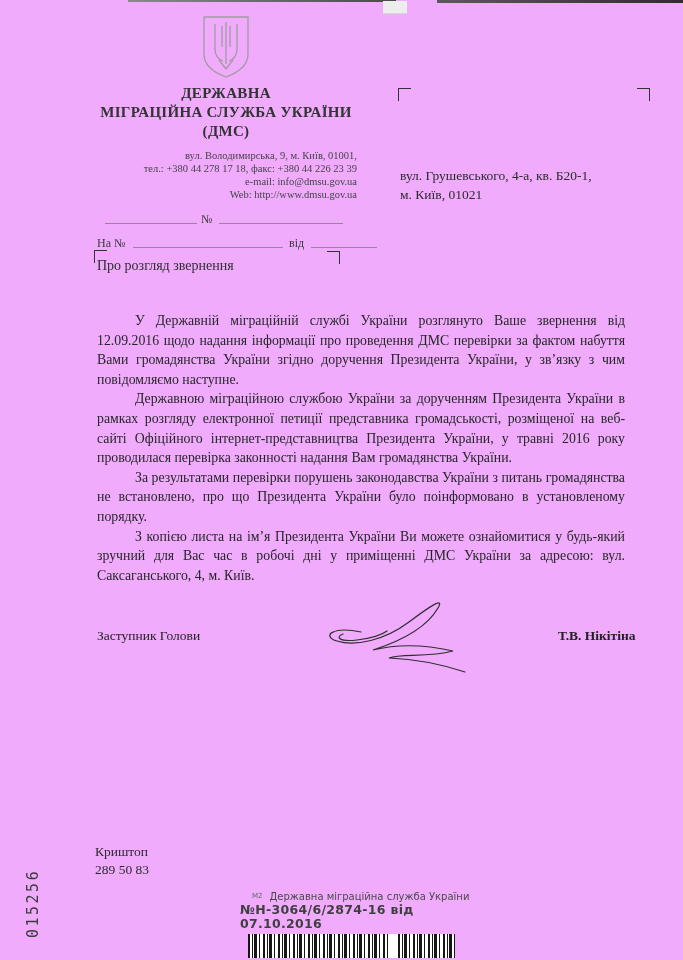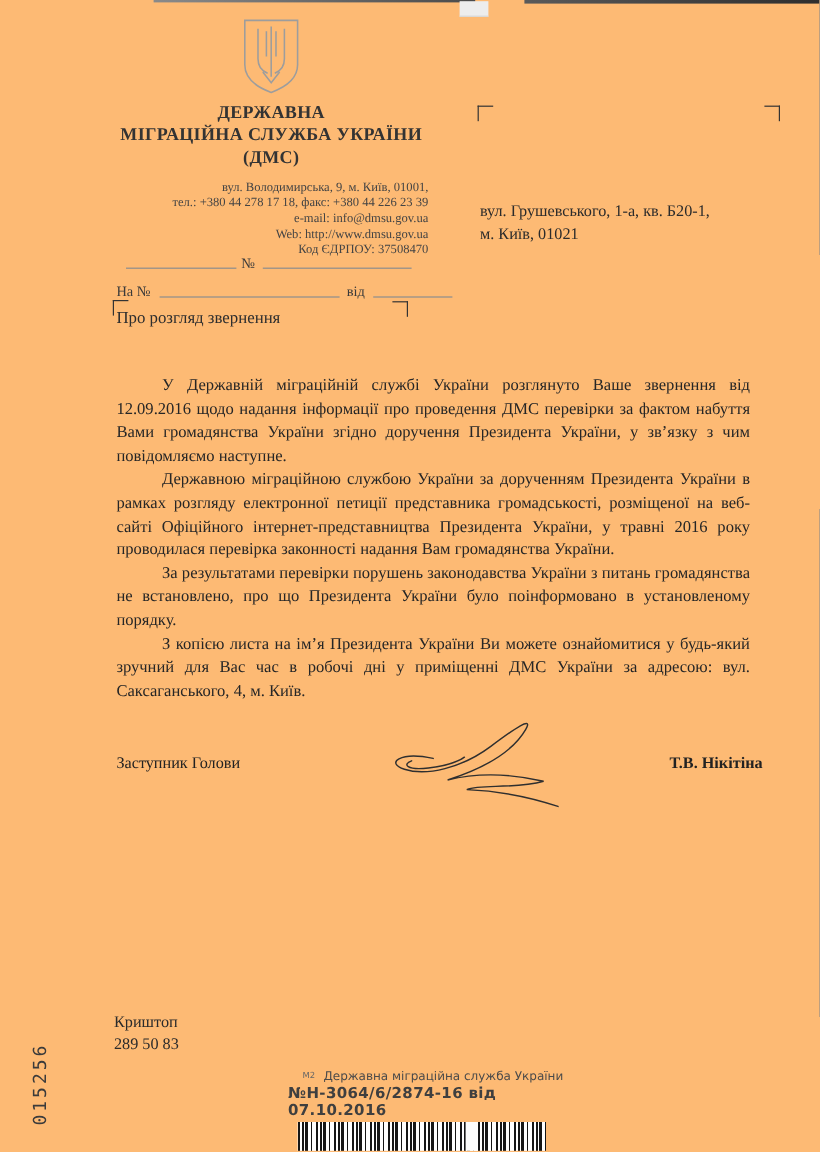--- a/index.html
+++ b/index.html
@@ -1,19 +1,19 @@
 <!DOCTYPE html>
 <html><head>
 <meta charset="utf-8">
 <style>
   * { margin:0; padding:0; box-sizing:border-box; }
   html,body { background:#888; }
   .page {
     position:relative; width:683px; height:960px; margin:0 auto;
-    background:#fdba74; overflow:hidden;
+    background:#f0abfc; overflow:hidden;
     font-family:"Liberation Serif", serif; color:#2b2b2b;
   }
   .abs { position:absolute; }
 
   
   .scan-line-left { left:128px; top:0; width:268px; height:2px;
     background:linear-gradient(90deg,#8a8a8a,#4a4a4a); }
   .scan-line-right { left:437px; top:0; width:246px; height:3px;
     background:linear-gradient(90deg,#5a5a5a,#2e2e2e); }
   .scan-smudge { left:383px; top:1px; width:24px; height:13px;
@@ -97,29 +97,28 @@
       </svg>
     </span>
     <div class="org-name">ДЕРЖАВНА</div>
     <div class="org-name">МІГРАЦІЙНА СЛУЖБА УКРАЇНИ</div>
     <div class="org-name">(ДМС)</div>
     <div class="contact">
       <div>вул. Володимирська, 9, м. Київ, 01001,</div>
       <div>тел.: +380 44 278 17 18, факс: +380 44 226 23 39</div>
       <div>e-mail: info@dmsu.gov.ua</div>
       <div>Web: http://www.dmsu.gov.ua</div>
-      <div>Код ЄДРПОУ: 37508470</div>
     </div>
   </div>
 
   <div class="abs crop-mark crop-tl" style="left:398px; top:88px;"></div>
   <div class="abs crop-mark crop-tr" style="left:637px; top:88px;"></div>
 
   <div class="abs recipient-address">
-    <div>вул. Грушевського, 1-а, кв. Б20-1,</div>
+    <div>вул. Грушевського, 4-а, кв. Б20-1,</div>
     <div>м. Київ, 01021</div>
   </div>
 
   <div class="abs blank-line" style="left:105px; top:212px; width:92px;"></div>
   <span class="abs ref-label" style="left:201px; top:212px;">№</span>
   <div class="abs blank-line" style="left:219px; top:212px; width:124px;"></div>
 
   <span class="abs ref-label" style="left:97px; top:236px;">На №</span>
   <div class="abs blank-line" style="left:133px; top:236px; width:150px;"></div>
   <span class="abs ref-label" style="left:289px; top:236px;">від</span>

